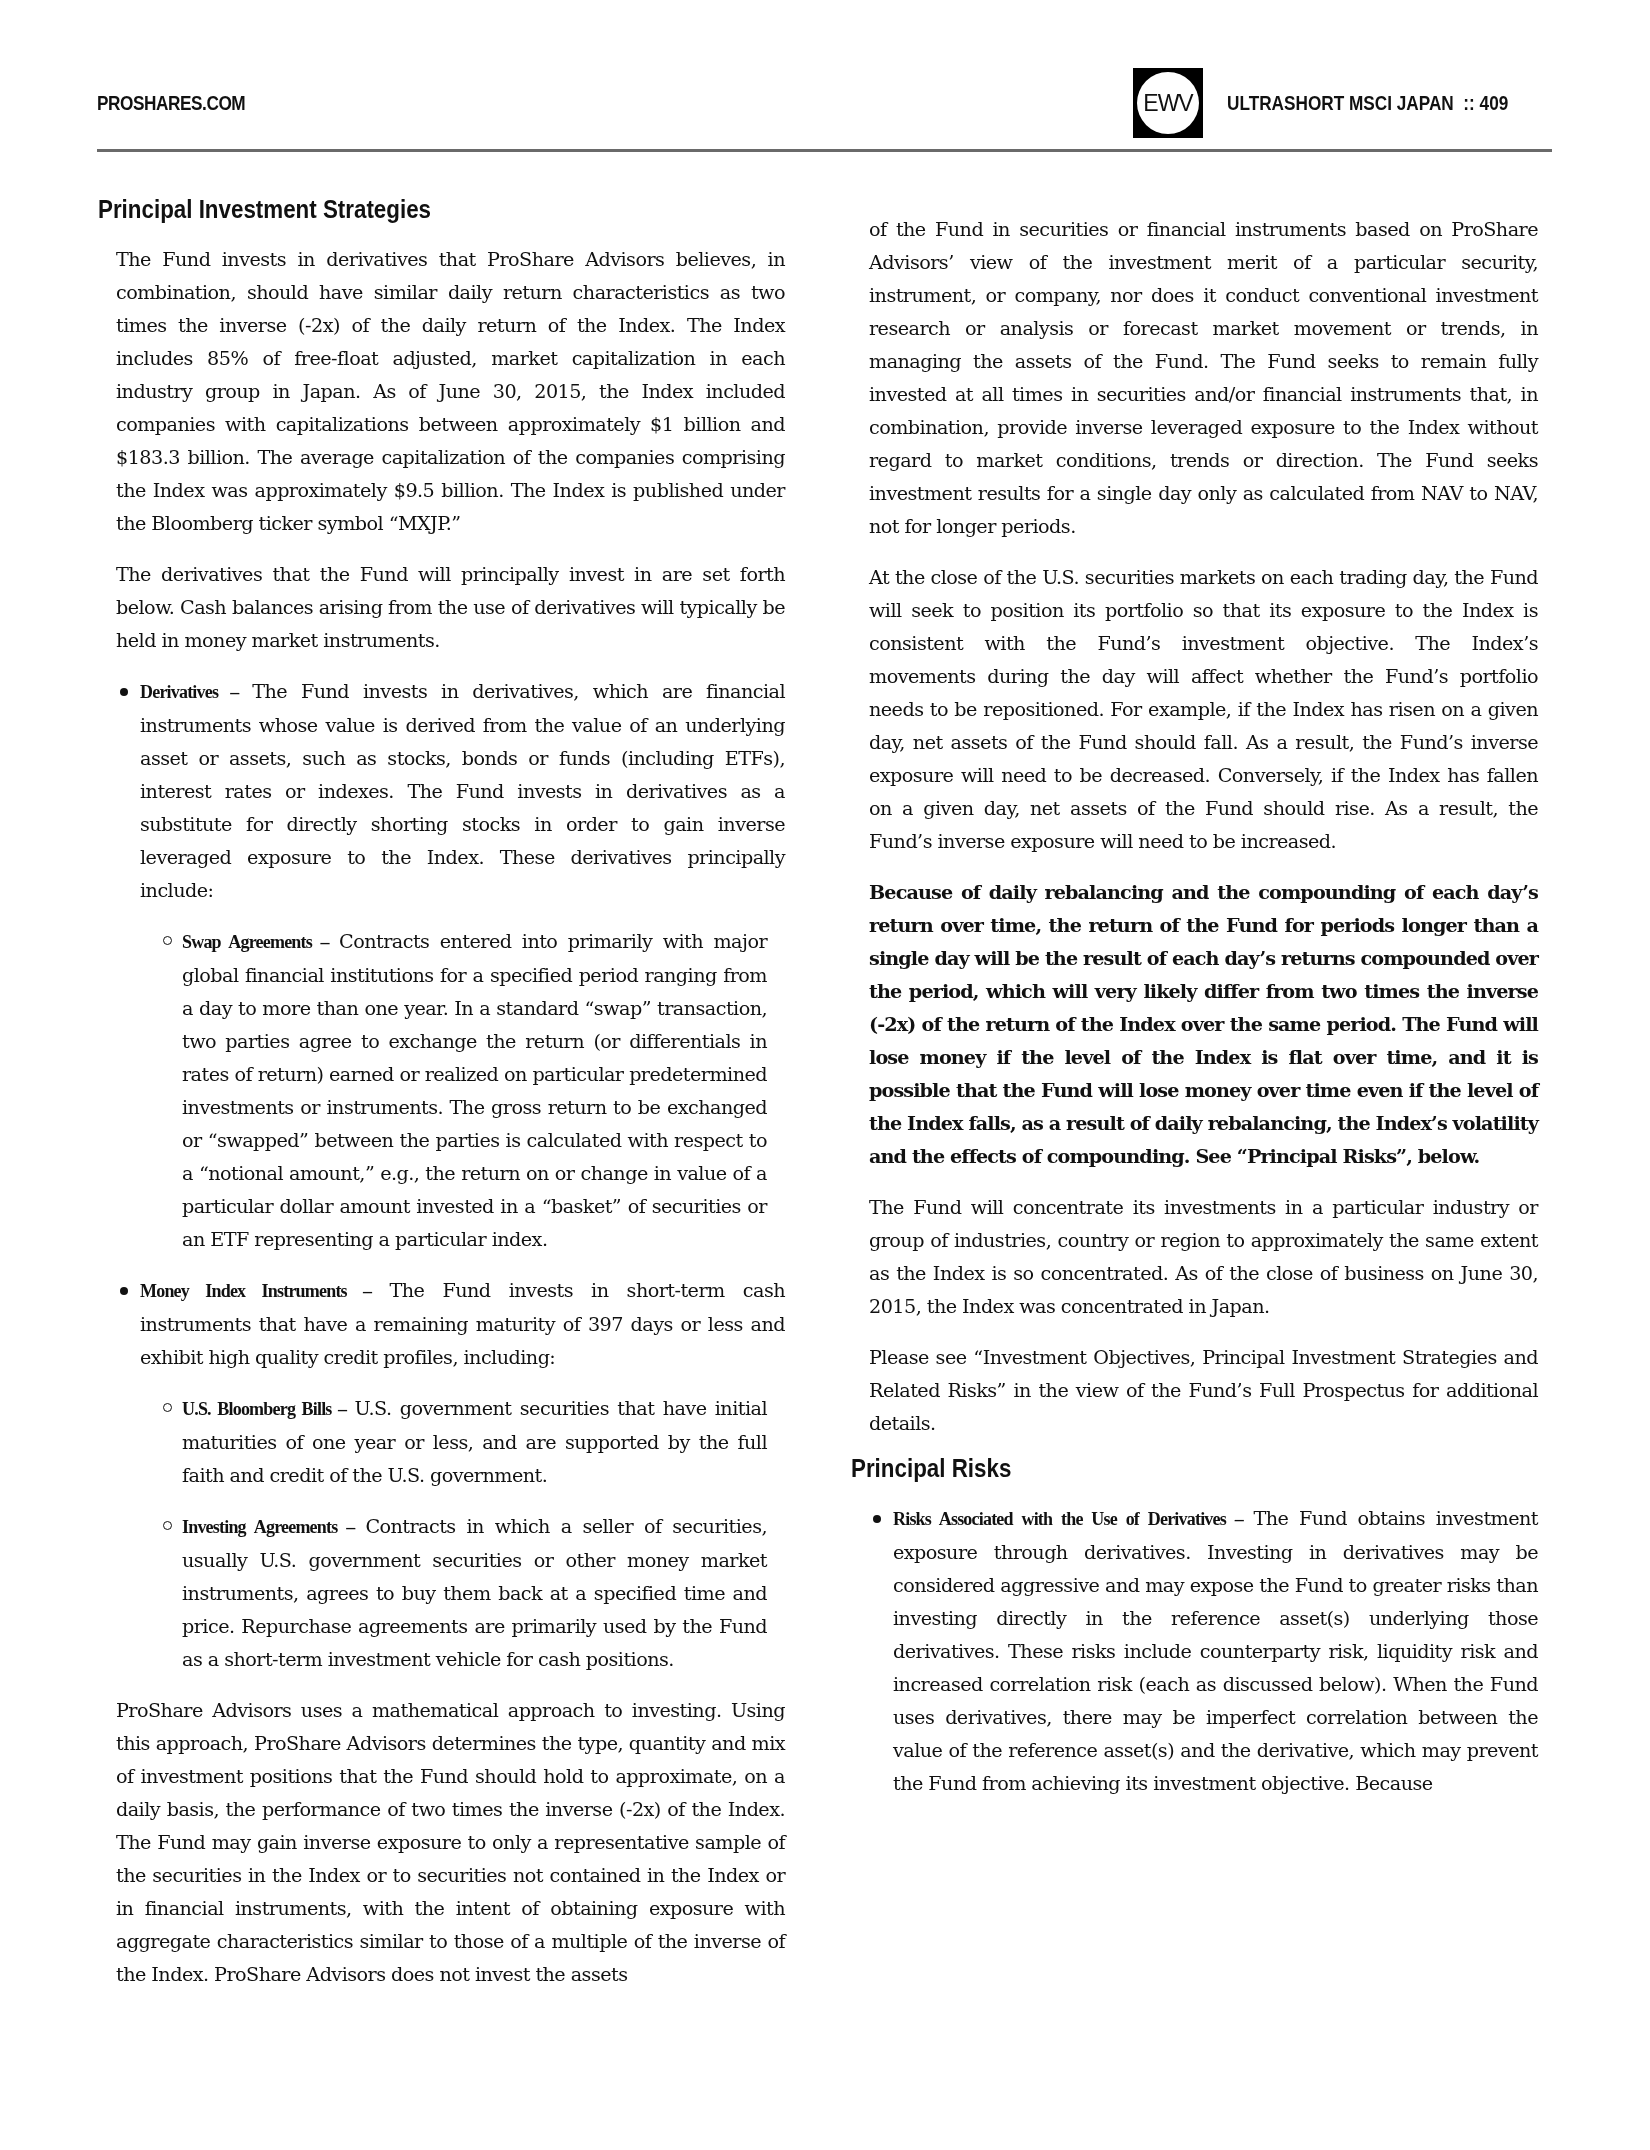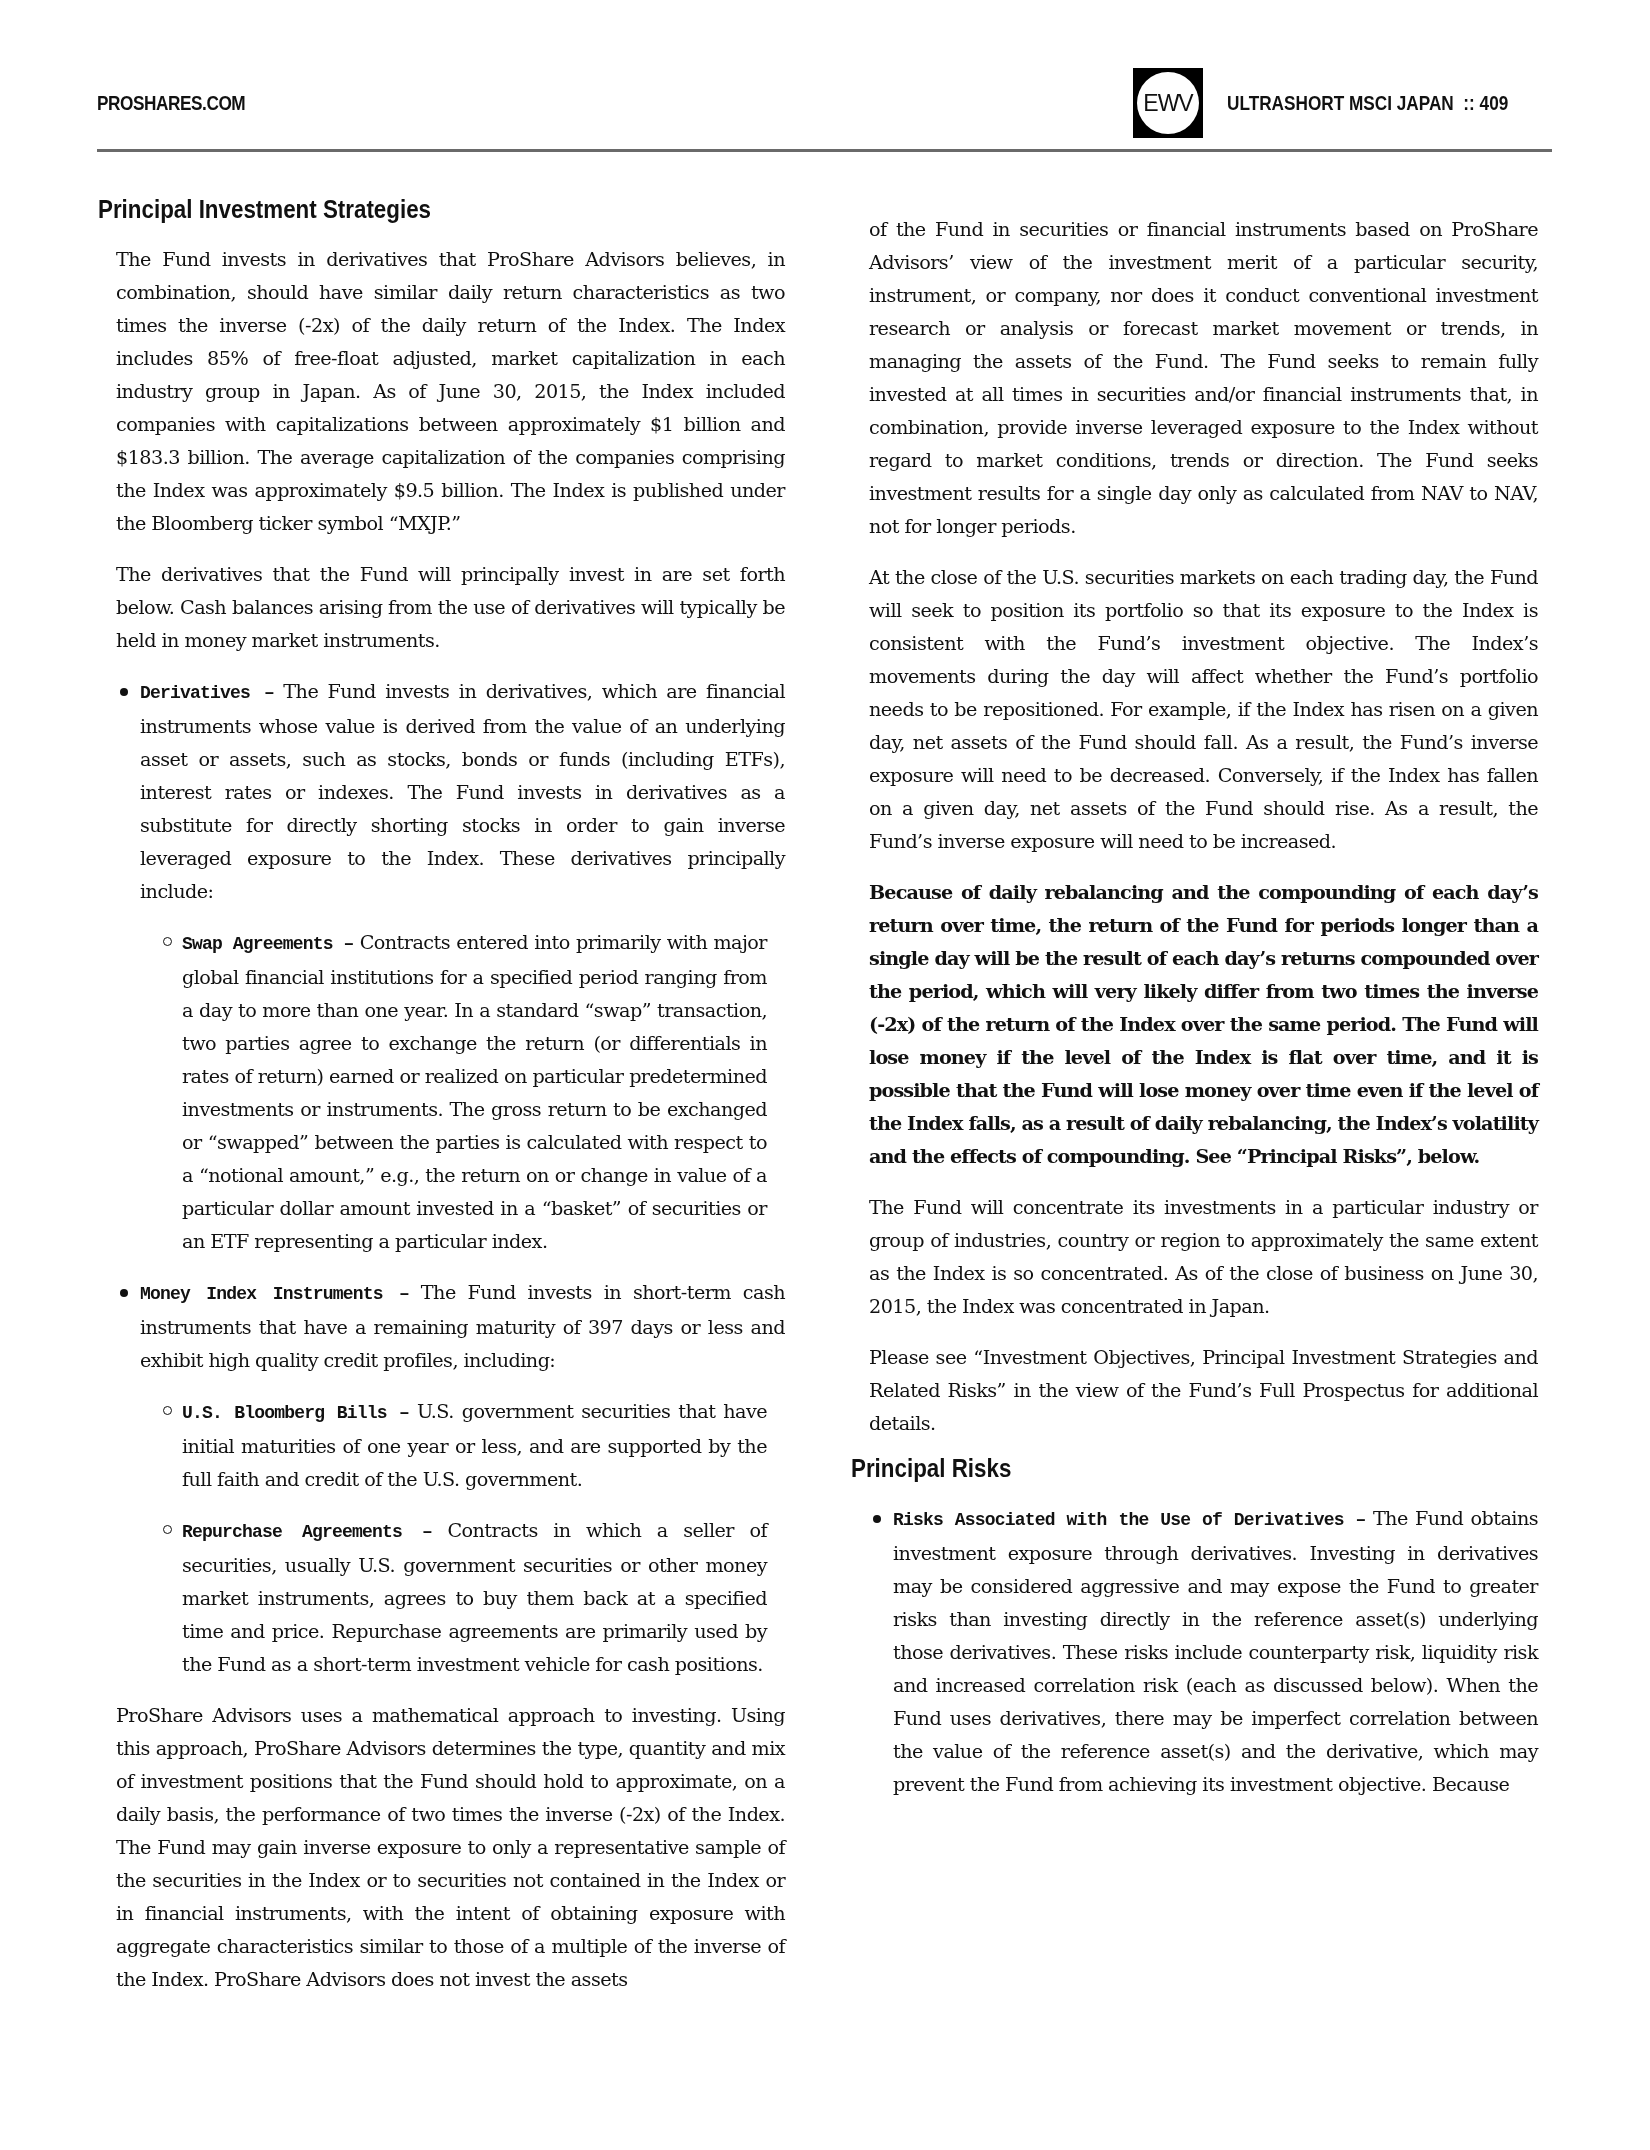--- a/index.html
+++ b/index.html
@@ -34,21 +34,21 @@
     margin:0 0 6px 0; line-height:32px; transform:scaleX(0.86); transform-origin:left center;
     white-space:nowrap;
   }
   p, li {
     font-family:"DejaVu Serif", serif; font-size:19.2px; line-height:33px;
     text-align:justify; margin:18px;
   }
   p { letter-spacing:-0.55px; margin-bottom:12px; }
   p.bold { font-weight:bold; letter-spacing:-0.9px; }
   .lbl {
-    font-family:Liberation Mono, monospace; font-weight:bold; font-size:18px;
+    font-family:Liberation Serif, serif; font-weight:bold; font-size:18px;
     letter-spacing:-0.8px;
   }
   ul { list-style:none; margin:0 0 12px 0; padding:0; }
   ul.main > li { position:relative; padding-left:24px; letter-spacing:-0.55px; margin-bottom:12px; }
   ul.main > li::before {
     content:""; position:absolute; left:4px; top:13px; width:8px; height:8px; border-radius:50%; background:#111;
   }
   ul.sub { margin:12px 0 0 0; }
   ul.sub > li { position:relative; padding-left:24px; letter-spacing:-0.55px; margin-bottom:14px; }
   ul.sub > li::before {
@@ -84,21 +84,21 @@
         </li>
       </ul>
     </li>
     <li>
       <span class="lbl">Money Index Instruments –</span><span> The Fund invests in short-term cash instruments that have a remaining maturity of 397 days or less and exhibit high quality credit profiles, including:</span>
       <ul class="sub">
         <li>
           <span class="lbl">U.S. Bloomberg Bills –</span><span>  U.S. government securities that have initial maturities of one year or less, and are supported by the full faith and credit of the U.S. government.</span>
         </li>
         <li>
-          <span class="lbl">Repurchase Agreements –</span><span> Contracts in which a seller of securities, usually U.S. government securities or other money market instruments, agrees to buy them back at a specified time and price. Repurchase agreements are primarily used by the Fund as a short-term investment vehicle for cash positions.</span>
+          <span class="lbl">Investing Agreements –</span><span> Contracts in which a seller of securities, usually U.S. government securities or other money market instruments, agrees to buy them back at a specified time and price. Repurchase agreements are primarily used by the Fund as a short-term investment vehicle for cash positions.</span>
         </li>
       </ul>
     </li>
   </ul>
 
   <p>ProShare Advisors uses a mathematical approach to investing. Using this approach, ProShare Advisors determines the type, quantity and mix of investment positions that the Fund should hold to approximate, on a daily basis, the performance of two times the inverse (-2x) of the Index. The Fund may gain inverse exposure to only a representative sample of the securities in the Index or to securities not contained in the Index or in financial instruments, with the intent of obtaining exposure with aggregate characteristics similar to those of a multiple of the inverse of the Index. ProShare Advisors does not invest the assets</p>
 </div>
 
 <div class="col right">
   <p>of the Fund in securities or financial instruments based on ProShare Advisors’ view of the investment merit of a particular security, instrument, or company, nor does it conduct conventional investment research or analysis or forecast market movement or trends, in managing the assets of the Fund. The Fund seeks to remain fully invested at all times in securities and/or financial instruments that, in combination, provide inverse leveraged exposure to the Index without regard to market conditions, trends or direction. The Fund seeks investment results for a single day only as calculated from NAV to NAV, not for longer periods.</p>

